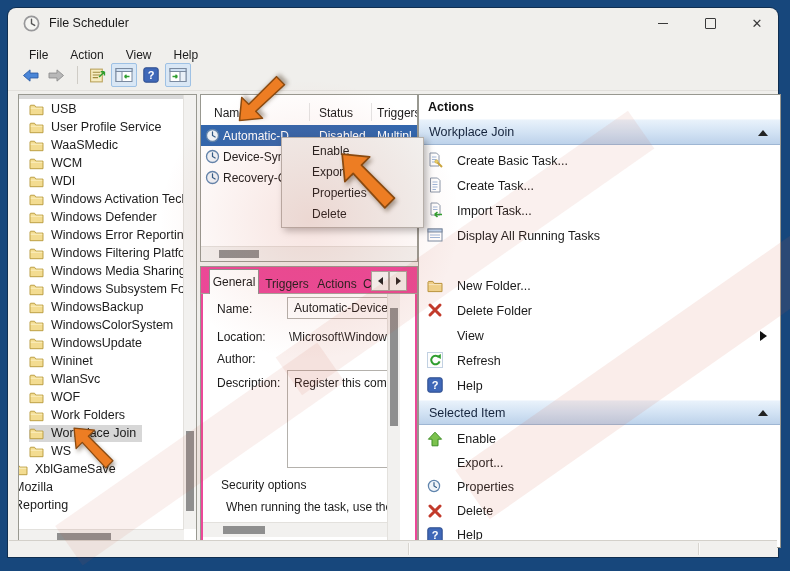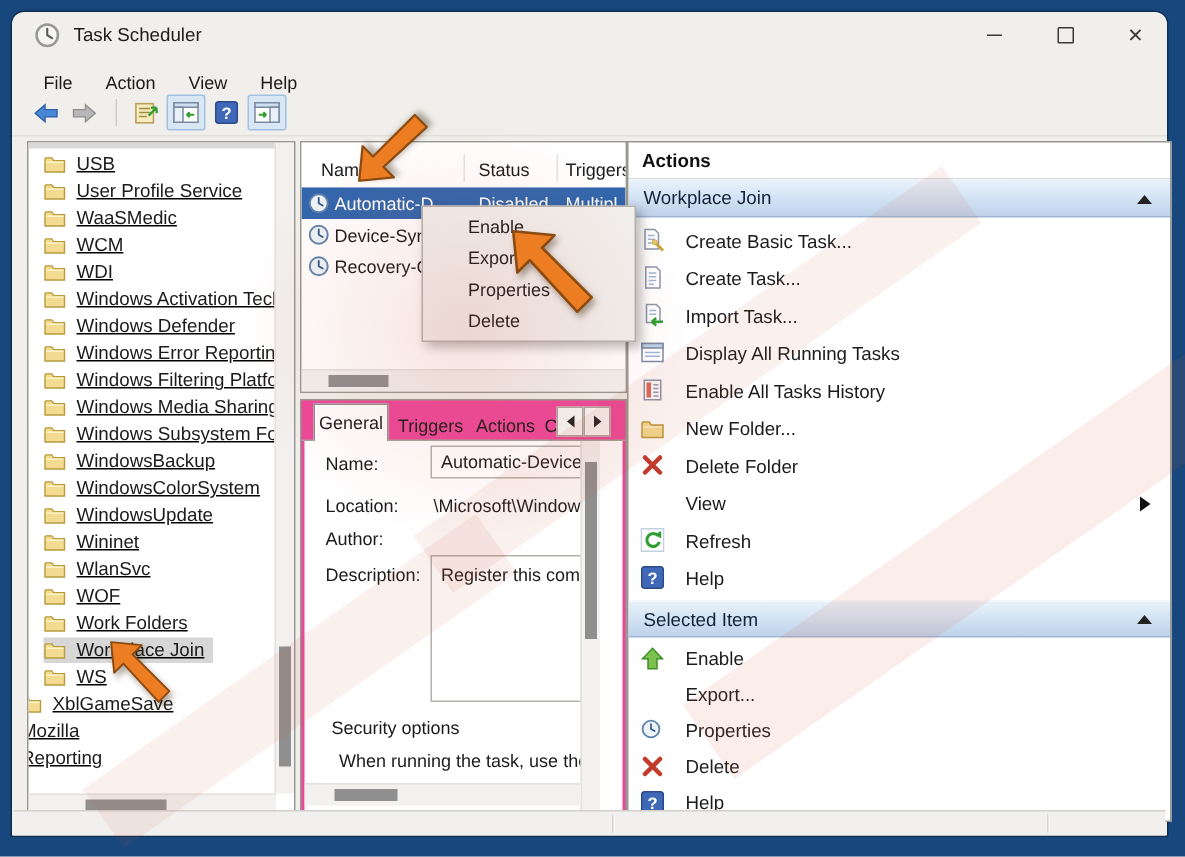--- a/index.html
+++ b/index.html
@@ -18,21 +18,21 @@
   .menubar{position:absolute;left:0;top:30px;right:0;height:22px;display:flex;align-items:center;padding-left:10px;}
   .menubar .mitem{font-size:12px;color:#1b1b1b;padding:2px 11px;margin-top:11px;}
   .toolbar{position:absolute;left:0;top:52px;right:0;height:30px;display:flex;align-items:center;padding-left:10px;border-bottom:1px solid #e2e0dc;}
   .tbtn{width:24px;height:22px;display:flex;align-items:center;justify-content:center;margin-right:2px;}
   .tbtn.toggled{background:#d9e7f5;border:1px solid #9ec1e4;border-radius:2px;}
   .tsep{width:1px;height:18px;background:#cfccc6;margin:0 7px;}
   
   .panel{position:absolute;background:#fff;border:1px solid #989890;}
   .tree-panel{left:10px;top:86px;width:177px;height:450px;overflow:hidden;}
   .tree-sliver{position:absolute;left:0;top:0;right:12px;height:4px;background:#d9d9d9;}
-  .tree-rows{position:absolute;left:0;top:5px;right:13px;bottom:16px;overflow:hidden;text-decoration:underline;}
+  .tree-rows{position:absolute;left:0;top:5px;right:13px;bottom:16px;overflow:hidden;}
   .trow{height:18px;display:flex;align-items:center;}
   .tin{display:inline-flex;align-items:center;height:17px;margin-left:10px;padding-right:6px;white-space:nowrap;}
   .trow.sel .tin{background:#d7d7d7;}
   .tin svg{flex:0 0 auto;}
   .tlabel{font-size:12.5px;color:#1b1b1b;margin-left:7px;}
   .trow.shift1 .tin{margin-left:-6px;}
   .trow.noicon .tin{margin-left:-12px;}
   .vscroll{position:absolute;background:#f2f1ef;border-left:1px solid #e3e1dd;}
   .hscroll{position:absolute;background:#f2f1ef;border-top:1px solid #e3e1dd;}
   .thumb{position:absolute;background:#8f8f8f;}
@@ -182,21 +182,21 @@
 </svg>
 
 <div id="stage">
 
   <div class="window">
 
     <div class="titlebar">
       <svg class="appicon">
           <use href="#i-clock-title"></use>
         </svg>
-      <span class="title">Task Scheduler</span>
+      <span class="title">File Scheduler</span>
     </div>
     <div class="winbtns">
       <span class="wbtn">
           <span class="glyph-min"></span>
         </span>
       <span class="wbtn">
           <span class="glyph-max"></span>
         </span>
       <span class="wbtn">
           <span class="glyph-close">✕</span>
@@ -529,26 +529,20 @@
             <use href="#i-doc-import"></use>
           </svg>
         <span class="ap-label">Import Task...</span>
       </div>
       <div class="ap-item" style="top:128px;height:25px">
         <svg class="ap-icon" style="top:4px">
             <use href="#i-winlist"></use>
           </svg>
         <span class="ap-label">Display All Running Tasks</span>
       </div>
-      <div class="ap-item" style="top:153px;height:25px">
-        <svg class="ap-icon" style="top:4px">
-            <use href="#i-history"></use>
-          </svg>
-        <span class="ap-label">Enable All Tasks History</span>
-      </div>
       <div class="ap-item" style="top:178px;height:25px">
         <svg class="ap-icon" style="top:5px">
             <use href="#i-folder"></use>
           </svg>
         <span class="ap-label">New Folder...</span>
       </div>
       <div class="ap-item" style="top:203px;height:25px">
         <svg class="ap-icon" style="top:4px">
             <use href="#i-x"></use>
           </svg>

